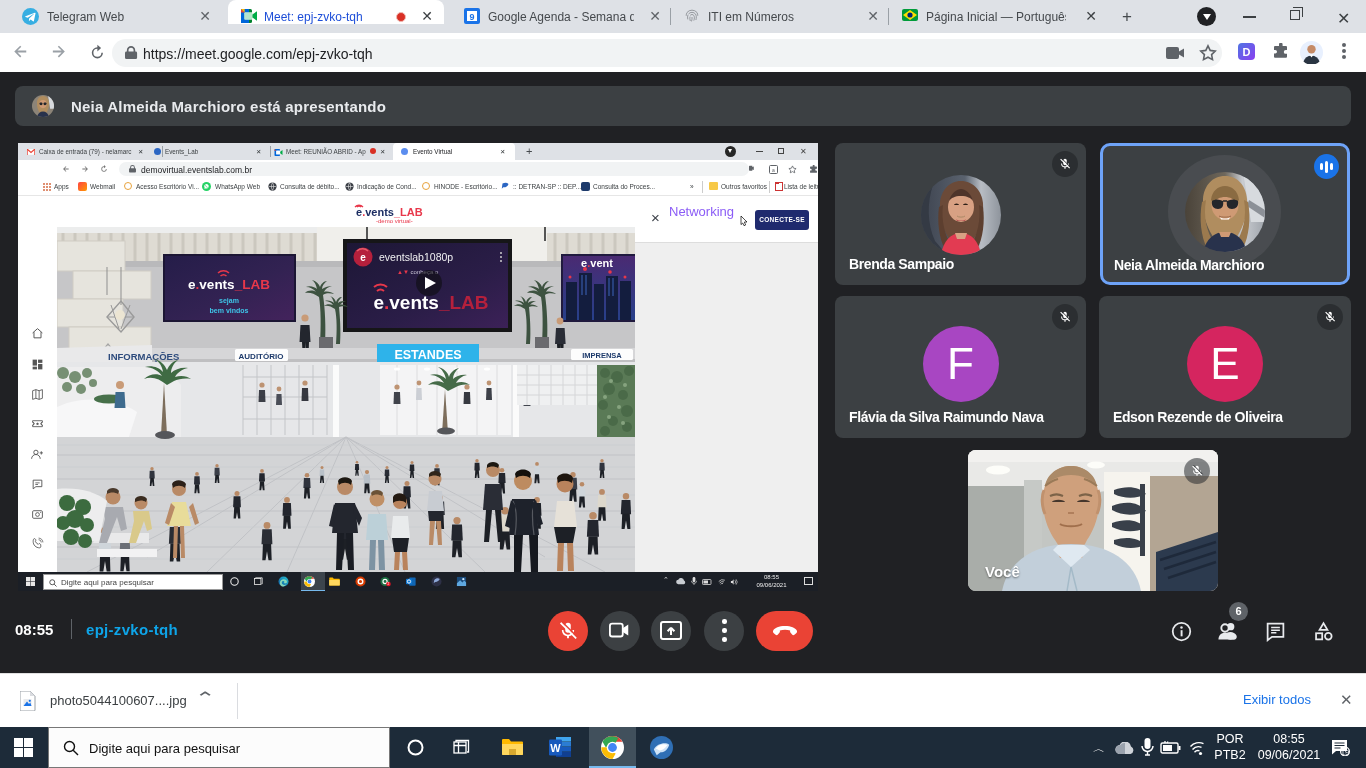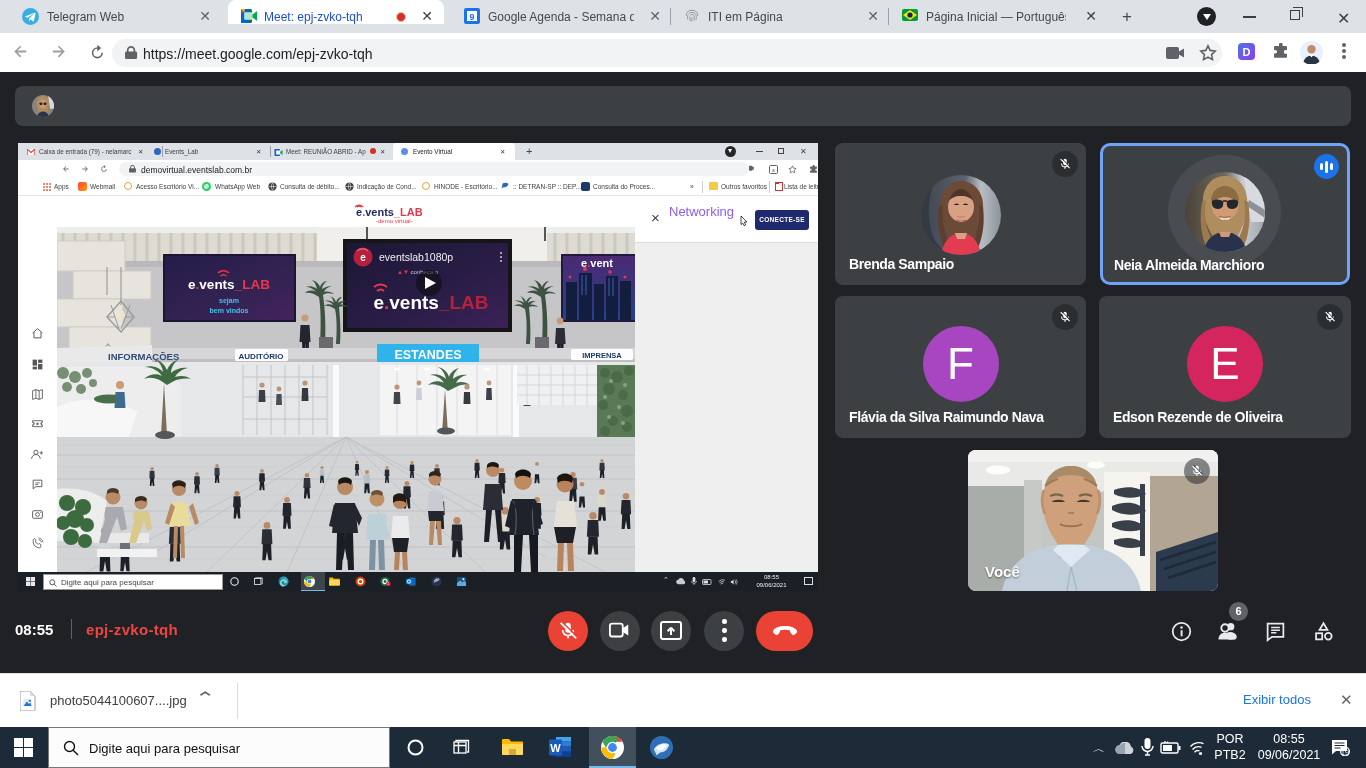--- a/index.html
+++ b/index.html
@@ -81,21 +81,21 @@
       <div class="ttl" style="left:36px;width:146px;">Google Agenda - Semana de</div>
       <div class="tabx" style="right:6px;">✕</div>
     </div>
     <div class="tabsep" style="left:670px;"></div>
     <div class="tab" style="left:672px;width:216px;">
       <svg style="position:absolute;left:12px;top:8px;" width="16" height="16" viewBox="0 0 16 16">
           <g fill="none" stroke="#8d9196" stroke-width=".9">
             <path d="M3 4.5A6.5 6.5 0 0 1 13 4.5M2.2 7.8a7 7 0 0 1 .8-3.3M13.8 7.8a7 7 0 0 0-.8-3.3M4.5 6a4.5 4.5 0 0 1 7 0c1 1.4 1 4 .4 6M4 6.8c-.5 1.2-.6 3-.2 4.6M6.2 7.4a2.3 2.3 0 0 1 3.6 0c.8 1.2.7 3.4 0 5.2M6 8.6c-.3 1.4-.2 3 .3 4.4M8 9c.2 1.4 0 3-.5 4.4"></path>
           </g>
         </svg>
-      <div class="ttl" style="left:36px;">ITI em Página</div>
+      <div class="ttl" style="left:36px;">ITI em Números</div>
       <div class="tabx" style="right:8px;">✕</div>
     </div>
     <div class="tabsep" style="left:888px;"></div>
     <div class="tab" style="left:890px;width:214px;">
       <svg style="position:absolute;left:12px;top:9px;" width="16" height="12" viewBox="0 0 16 12">
           <rect width="16" height="12" rx="2" fill="#009b3a"></rect>
           <path d="M8 1 15 6 8 11 1 6z" fill="#fedf00"></path>
           <circle cx="8" cy="6" r="2.6" fill="#002776"></circle>
         </svg>
       <div class="ttl" style="left:36px;width:140px;">Página Inicial — Português (B</div>
@@ -156,20 +156,21 @@
   <div id="meet" class="abs">
     <div id="banner">
       <div class="bavatar"><svg width="22" height="22" viewBox="0 0 80 80">
             <rect width="80" height="80" fill="#8c8478"></rect>
             <path d="M58 0h22v50h-14z" fill="#d7dade"></path>
             <path d="M40 4c-13 0-21 10-22 23-1 15 4 28 9 36l5 9h17l4-9c5-8 10-21 9-36C61 14 53 4 40 4z" fill="#b08d5f"></path>
             <ellipse cx="40" cy="33" rx="13.5" ry="15" fill="#cf9a74"></ellipse>
             <path d="M27 29c3-2 7-2 11 0 1 5-1 8-5 8s-7-3-6-8zM53 29c-3-2-7-2-11 0-1 5 1 8 5 8s7-3 6-8z" fill="#23262b"></path>
             <path d="M18 80c3-13 11-20 22-20s19 7 22 20z" fill="#28324c"></path>
           </svg></div>
+      <div class="btxt">Neia Almeida Marchioro está apresentando</div>
     </div>
     <div id="present">
 
       <div style="position:absolute;left:0;top:0;width:800px;height:17px;background:#dee1e6;font-size:6.3px;color:#3c4043;white-space:nowrap;">
         <svg style="position:absolute;left:9px;top:6px;" width="8" height="6" viewBox="0 0 8 6">
             <path d="M0 0h8v6H0z" fill="#fff" stroke="#e0e0e0" stroke-width=".5"></path>
             <path d="M0 0 4 3.5 8 0" fill="none" stroke="#ea4335" stroke-width="1.2"></path>
             <path d="M0 0v6M8 0v6" stroke="#ea4335" stroke-width="1.4"></path>
           </svg>
         <div style="position:absolute;left:21px;top:5px;white-space:nowrap;">Caixa de entrada (79) - nelamarc</div>
@@ -1045,21 +1046,21 @@
             <path d="M17 11a5 5 0 0 1-10 0H5.3a6.7 6.7 0 0 0 5.7 6.6V20h2v-2.4A6.7 6.7 0 0 0 18.7 11z" fill="#fff"></path>
             <path d="M4.5 3.5 20 19" stroke="#fff" stroke-width="2"></path>
             <path d="M6 2 21.5 17.5" stroke="#2b2e31" stroke-width="1.6"></path>
           </svg>
         </div>
       <div class="tname" style="left:17px;bottom:11px;font-size:15px;letter-spacing:0;text-shadow:0 1px 2px rgba(0,0,0,.5);">Você</div>
     </div>
     <div id="btmbar">
       <div style="position:absolute;left:15px;top:30px;color:#fff;font-size:15px;font-weight:bold;">08:55</div>
       <div style="position:absolute;left:71px;top:28px;width:1px;height:20px;background:#5f6368;"></div>
-      <div style="position:absolute;left:86px;top:30px;color:#ef4444;font-size:15px;font-weight:bold;letter-spacing:.3px;">epj-zvko-tqh</div>
+      <div style="position:absolute;left:86px;top:30px;color:#0ea5e9;font-size:15px;font-weight:bold;letter-spacing:.3px;">epj-zvko-tqh</div>
       <div class="cbtn red" style="left:548px;">
         <svg style="position:absolute;left:9px;top:8px;" width="22" height="24" viewBox="0 0 24 24">
             <path d="M12 14a3 3 0 0 0 3-3V6a3 3 0 0 0-6 0v5a3 3 0 0 0 3 3z" fill="#fff"></path>
             <path d="M17 11a5 5 0 0 1-10 0H5.3a6.7 6.7 0 0 0 5.7 6.6V20h2v-2.4A6.7 6.7 0 0 0 18.7 11z" fill="#fff"></path>
             <path d="M4 3 21 20" stroke="#fff" stroke-width="2"></path>
             <path d="M5.5 1.8 22.5 18.8" stroke="#ea4335" stroke-width="1.6"></path>
           </svg>
       </div>
       <div class="cbtn" style="left:600px;">
         <svg style="position:absolute;left:9px;top:10px;" width="22" height="20" viewBox="0 0 24 20">

